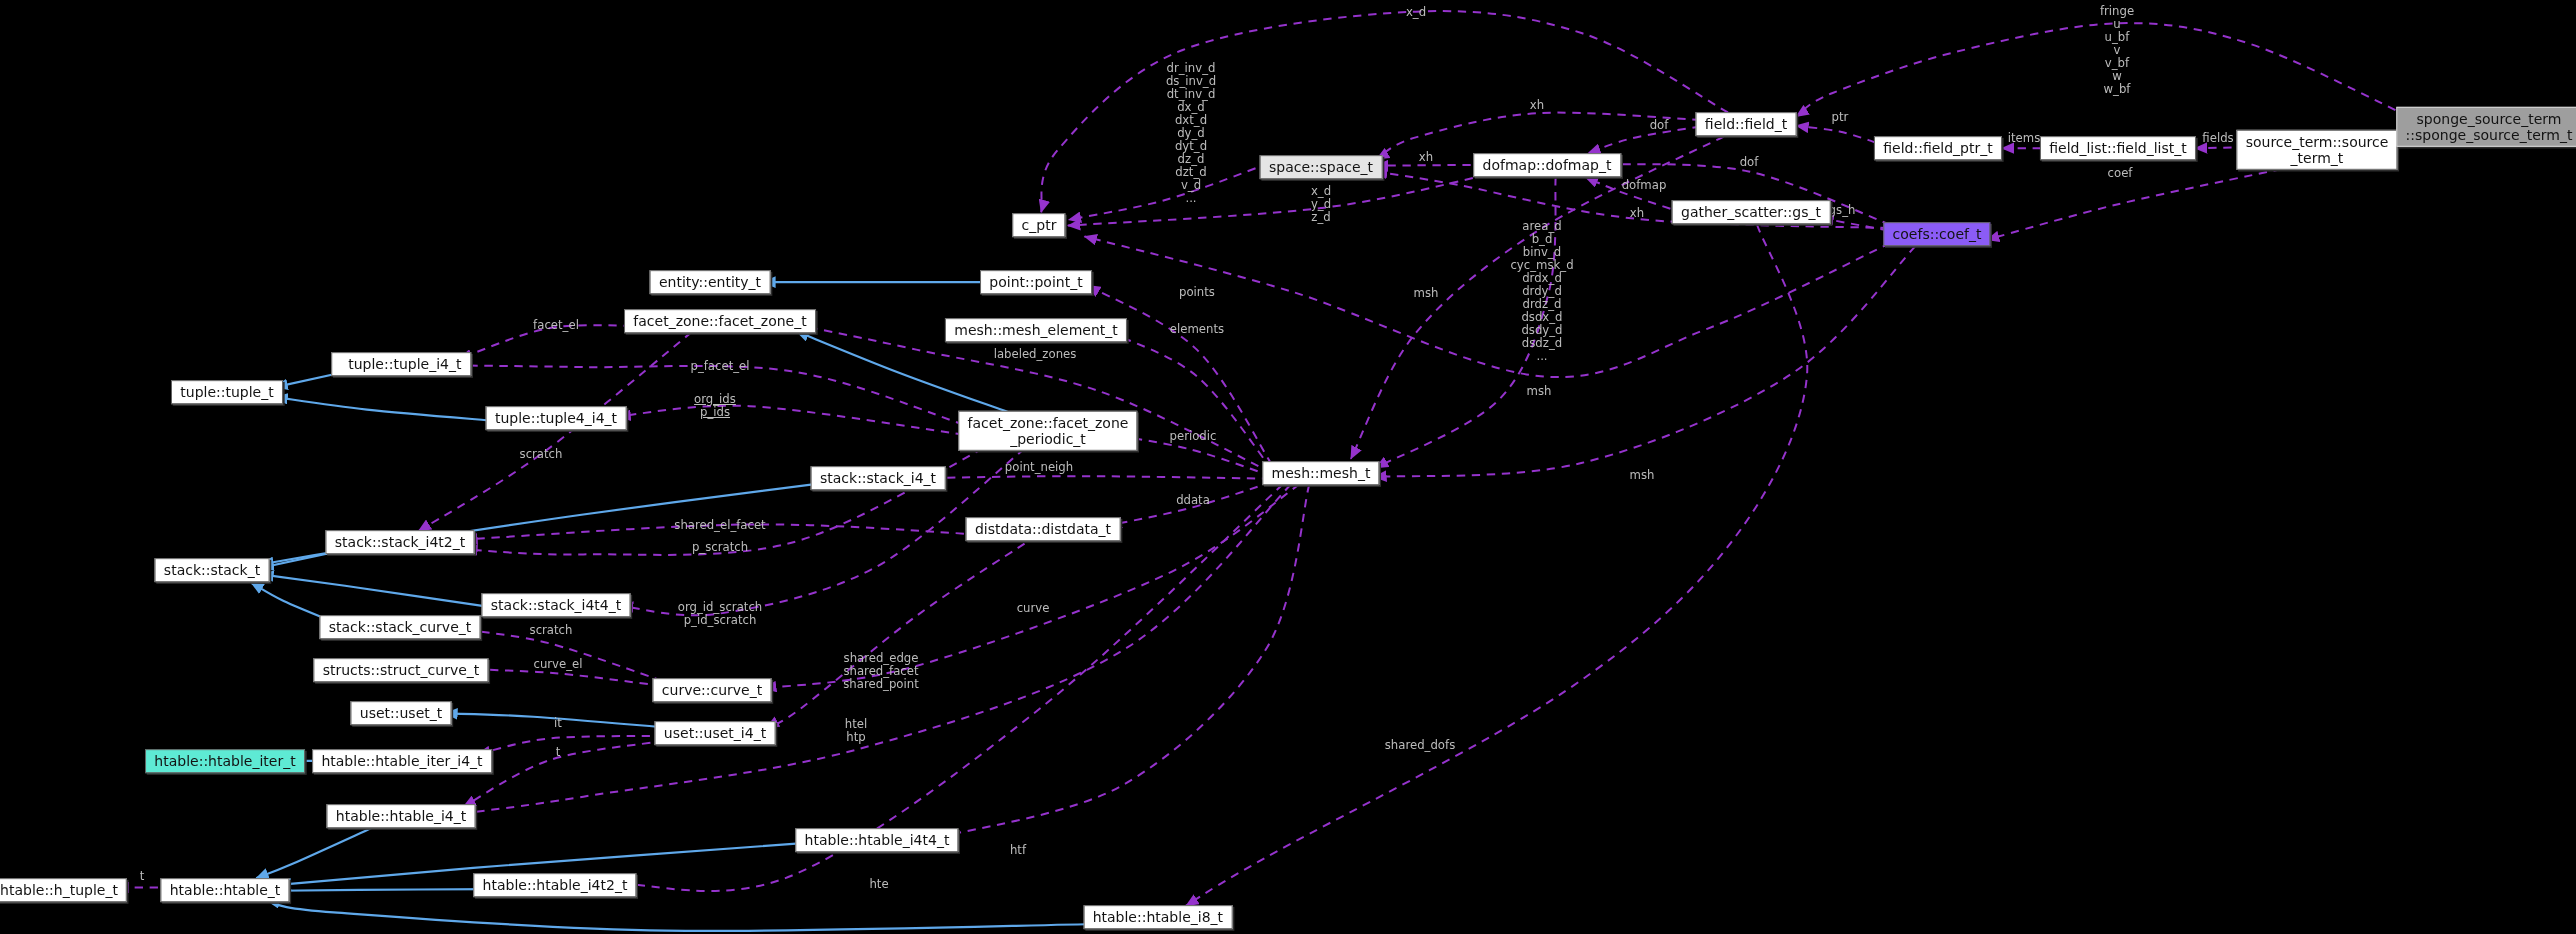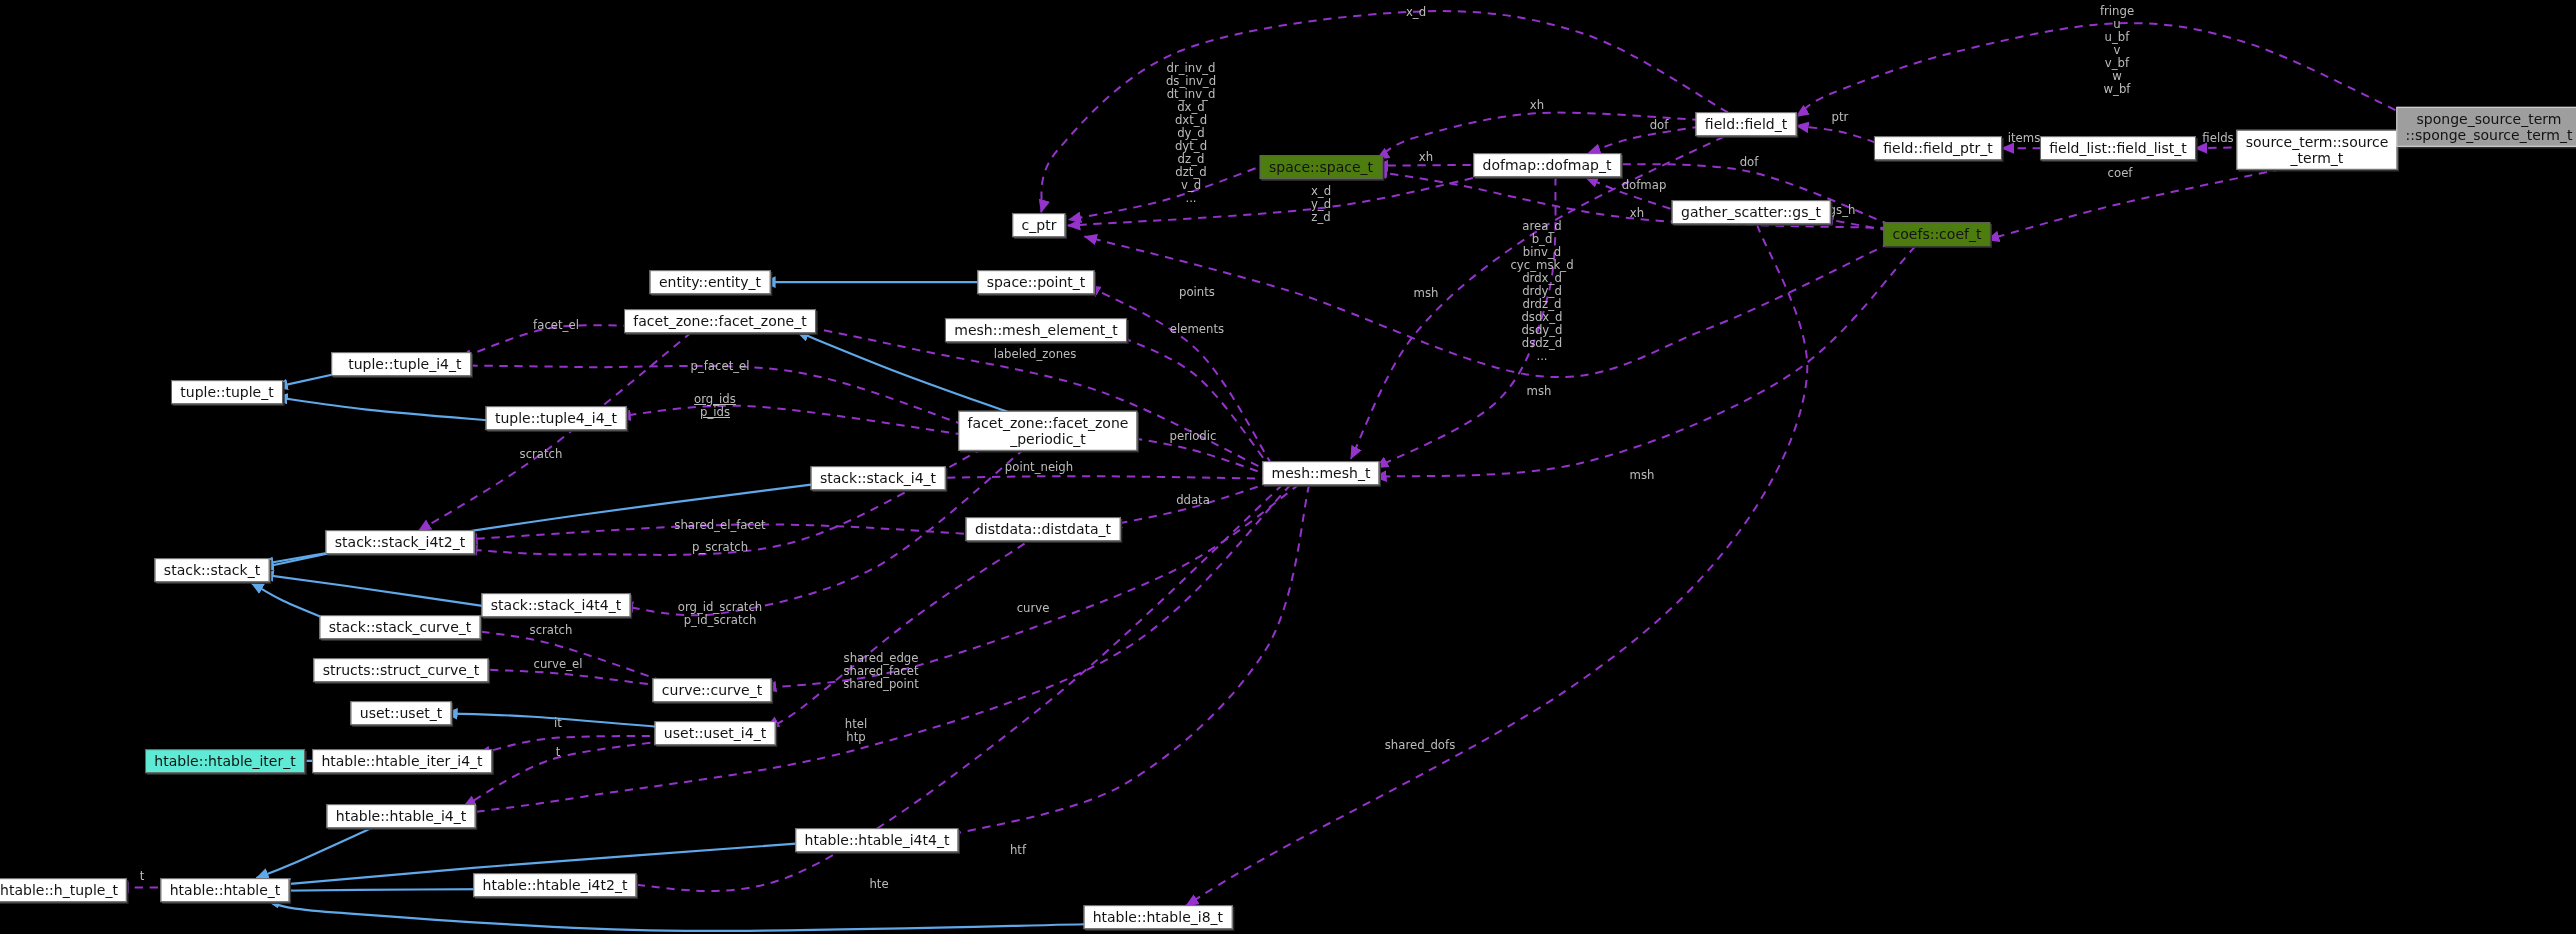--- a/index.html
+++ b/index.html
@@ -167,27 +167,27 @@
       <div class="edge-label" style="left: 558px; top: 723px; color: rgb(188, 188, 188);">it</div>
       <div class="edge-label" style="left: 558px; top: 752px; color: rgb(188, 188, 188);">t</div>
       <div class="edge-label" style="left: 142px; top: 876px; color: rgb(188, 188, 188);">t</div>
       <div class="node" style="left: 1746px; top: 124px; background: rgb(255, 255, 255); border-color: rgb(97, 97, 97);">field::field_t</div>
       <div class="node" style="left: 1938px; top: 148px; background: rgb(255, 255, 255); border-color: rgb(97, 97, 97);">field::field_ptr_t</div>
       <div class="node" style="left: 2118px; top: 148px; background: rgb(255, 255, 255); border-color: rgb(97, 97, 97);">field_list::field_list_t</div>
       <div class="node" style="left: 2317px; top: 150px; background: rgb(255, 255, 255); border-color: rgb(97, 97, 97);">source_term::source
 _term_t</div>
       <div class="node highlight" style="left: 2489px; top: 127px; background: rgb(158, 158, 158);">sponge_source_term
 ::sponge_source_term_t</div>
-      <div class="node" style="left: 1321px; top: 167px; background: #4d7c0f; border-color: rgb(97, 97, 97); text-align: right;">space::space_t</div>
+      <div class="node" style="left: 1321px; top: 167px; background: #e5e5e5; border-color: rgb(97, 97, 97); text-align: right;">space::space_t</div>
       <div class="node" style="left: 1547px; top: 165px; background: rgb(255, 255, 255); border-color: rgb(97, 97, 97);">dofmap::dofmap_t</div>
       <div class="node" style="left: 1751px; top: 212px; background: rgb(255, 255, 255); border-color: rgb(97, 97, 97);">gather_scatter::gs_t</div>
-      <div class="node" style="left: 1937px; top: 234px; background: #4d7c0f; border-color: rgb(97, 97, 97);">coefs::coef_t</div>
+      <div class="node" style="left: 1937px; top: 234px; background: #8b5cf6; border-color: rgb(97, 97, 97);">coefs::coef_t</div>
       <div class="node" style="left: 1039px; top: 225px; background: rgb(255, 255, 255); border-color: rgb(97, 97, 97);">c_ptr</div>
       <div class="node" style="left: 710px; top: 282px; background: rgb(255, 255, 255); border-color: rgb(97, 97, 97);">entity::entity_t</div>
-      <div class="node" style="left: 1036px; top: 282px; background: rgb(255, 255, 255); border-color: rgb(97, 97, 97);">space::point_t</div>
+      <div class="node" style="left: 1036px; top: 282px; background: rgb(255, 255, 255); border-color: rgb(97, 97, 97);">point::point_t</div>
       <div class="node" style="left: 720px; top: 321px; background: rgb(255, 255, 255); border-color: rgb(97, 97, 97);">facet_zone::facet_zone_t</div>
       <div class="node" style="left: 1036px; top: 330px; background: rgb(255, 255, 255); border-color: rgb(97, 97, 97);">mesh::mesh_element_t</div>
       <div class="node" style="left: 401px; top: 364px; background: rgb(255, 255, 255); border-color: rgb(97, 97, 97); padding-left: 16px;">tuple::tuple_i4_t</div>
       <div class="node" style="left: 227px; top: 392px; background: rgb(255, 255, 255); border-color: rgb(97, 97, 97);">tuple::tuple_t</div>
       <div class="node" style="left: 556px; top: 418px; background: rgb(255, 255, 255); border-color: rgb(97, 97, 97);">tuple::tuple4_i4_t</div>
       <div class="node" style="left: 1036px; top: 431px; background: rgb(255, 255, 255); border-color: rgb(97, 97, 97); margin-left: 12px;">facet_zone::facet_zone
 _periodic_t</div>
       <div class="node" style="left: 878px; top: 478px; background: rgb(255, 255, 255); border-color: rgb(97, 97, 97);">stack::stack_i4_t</div>
       <div class="node" style="left: 1321px; top: 473px; background: rgb(255, 255, 255); border-color: rgb(97, 97, 97);">mesh::mesh_t</div>
       <div class="node" style="left: 1043px; top: 529px; background: rgb(255, 255, 255); border-color: rgb(97, 97, 97);">distdata::distdata_t</div>

